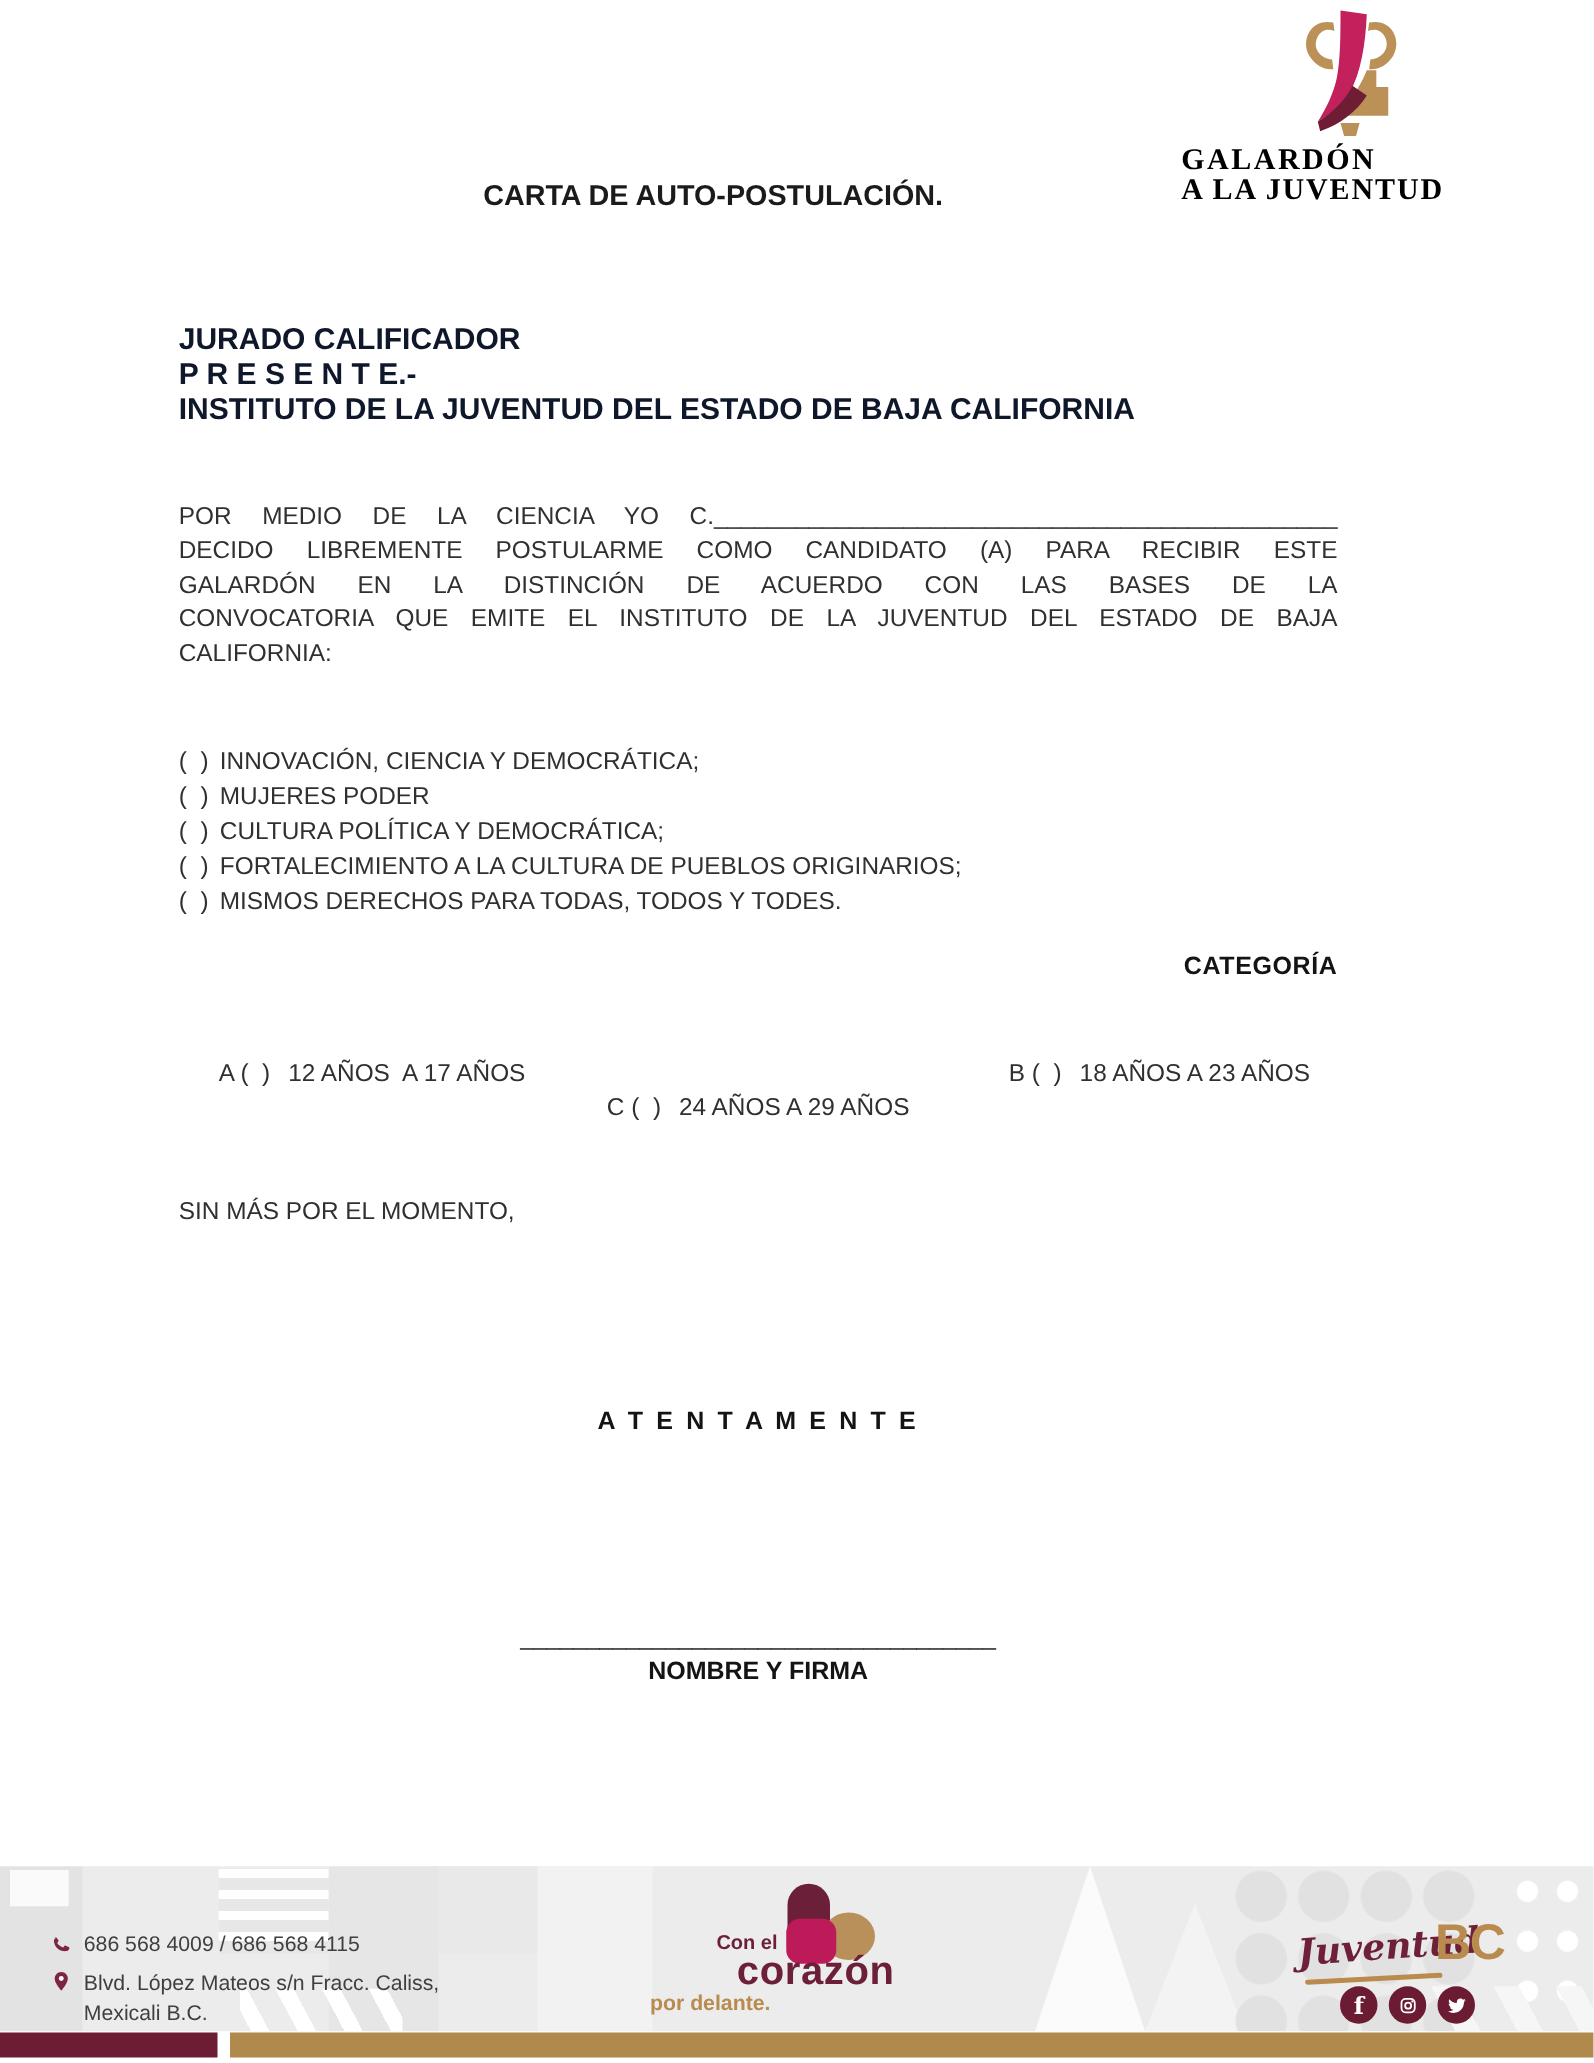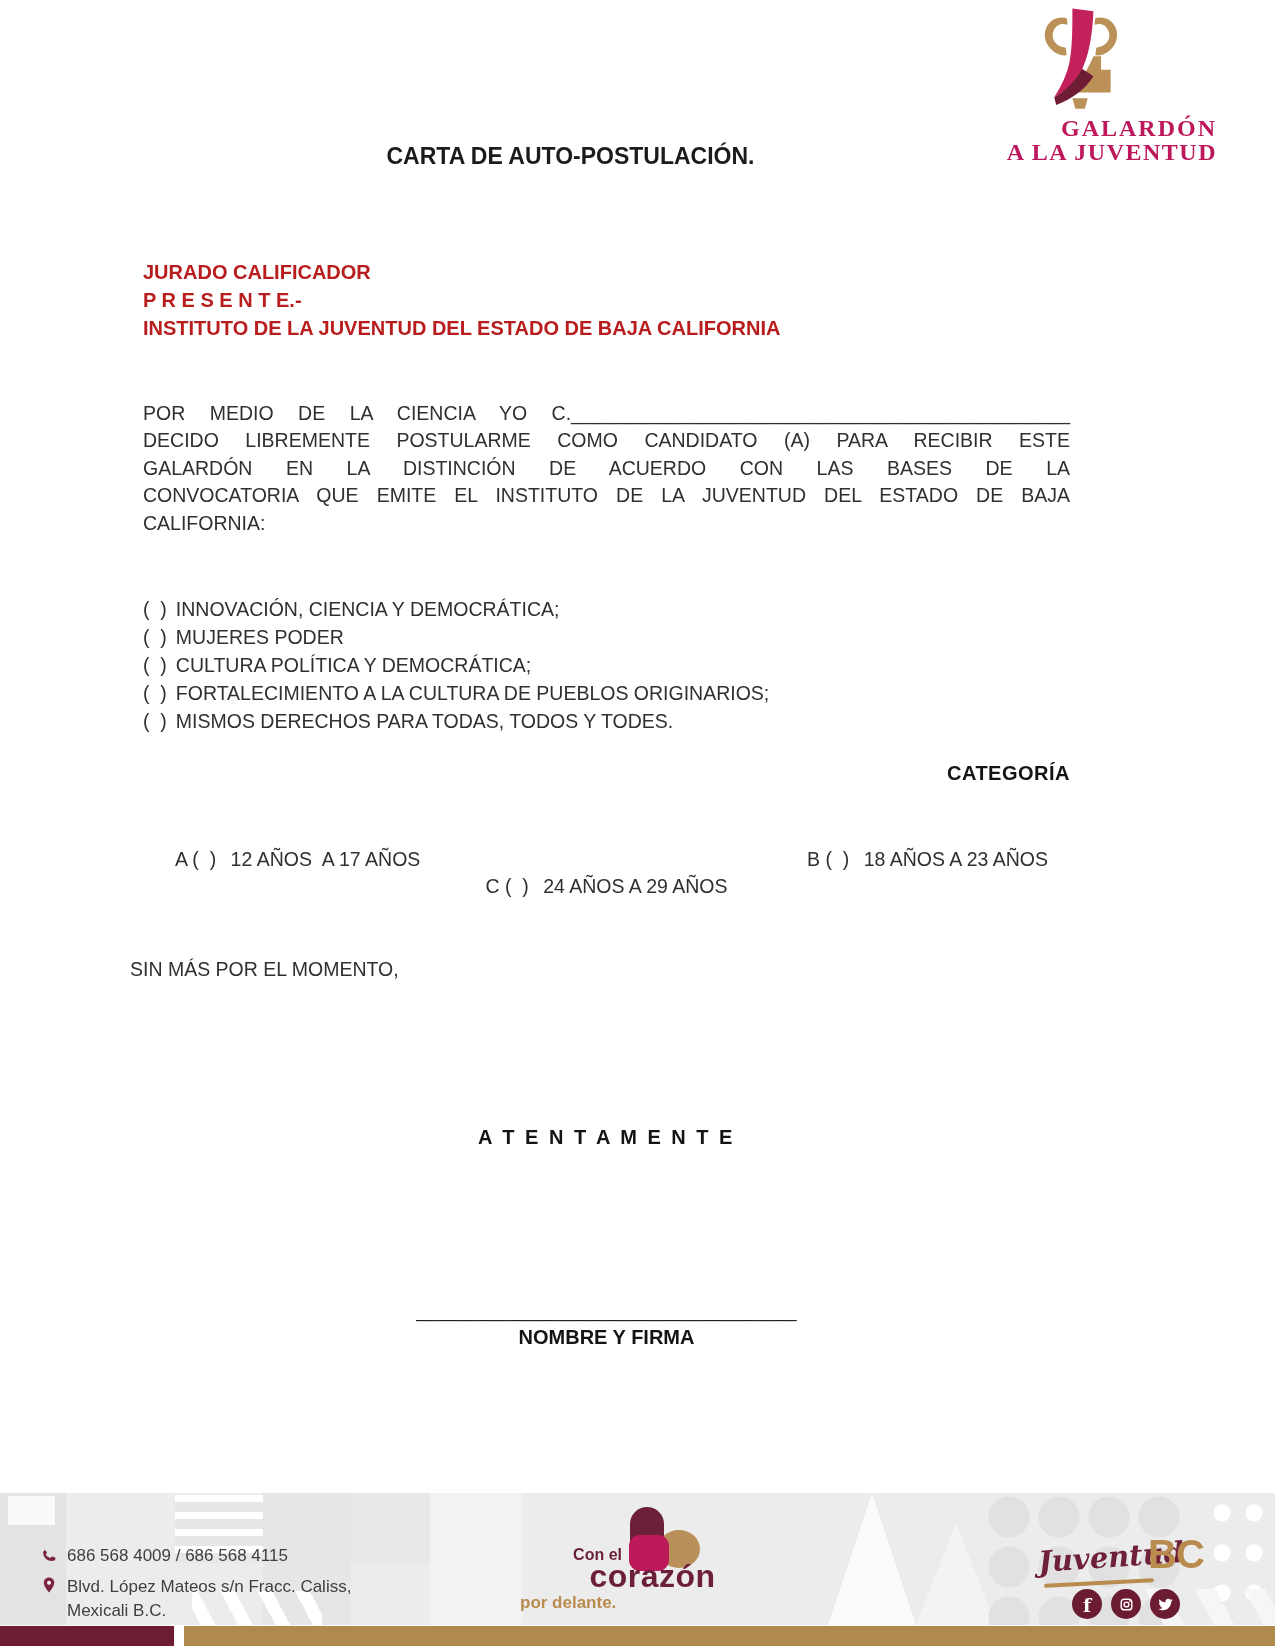--- a/index.html
+++ b/index.html
@@ -1,40 +1,40 @@
 <!DOCTYPE html>
 <html><head>
 <meta charset="utf-8">
 <style>
   html,body{margin:0;padding:0;background:#fff;}
   .page{position:relative;width:1275px;height:1650px;background:#ffffff;overflow:hidden;
         font-family:"Liberation Sans","DejaVu Sans",sans-serif;color:#2e2e2e;}
 
   
-  .logo{position:absolute;top:8px;left:945px;width:272px;text-align:right;color:#be185d;}
+  .logo{position:absolute;top:8px;left:945px;width:272px;text-align:left;color:#000000;}
   .logo svg{display:block;margin:0 auto;width:86px;height:108px;}
   .logo-l1{font-family:"Liberation Serif","DejaVu Serif",serif;font-weight:800;font-size:24px;line-height:1.02;letter-spacing:2px;}
   .logo-l2{font-family:"Liberation Serif","DejaVu Serif",serif;font-weight:800;font-size:24px;line-height:1.05;letter-spacing:1.5px;}
 
   
   .title{position:absolute;top:143px;left:143px;width:927px;box-sizing:border-box;padding-right:72px;
          text-align:center;font-weight:800;font-size:23px;color:#1b1b1b;}
-  .addressee{position:absolute;top:258px;left:143px;font-weight:800;font-size:20px;line-height:28px;color:#b91c1c;}
+  .addressee{position:absolute;top:258px;left:143px;font-weight:800;font-size:24px;line-height:28px;color:#0f172a;}
   .bodytext{position:absolute;top:400px;left:143px;width:927px;font-size:19.5px;line-height:27.4px;font-weight:300;color:#303030;}
   .jline{display:block;text-align:justify;text-align-last:justify;}
   .lline{display:block;text-align:left;}
   .options{position:absolute;top:595px;left:143px;font-size:19.5px;line-height:28px;font-weight:300;color:#303030;}
   .opt{white-space:nowrap;}
   .box{white-space:pre;margin-right:9px;}
   .cat-head{position:absolute;top:762px;left:143px;width:927px;text-align:right;font-weight:800;font-size:20px;letter-spacing:.5px;color:#141414;}
   .cat-row{position:absolute;top:848px;left:143px;width:927px;font-size:19.5px;font-weight:300;color:#303030;}
   .cat-a{position:absolute;left:32px;top:0;white-space:pre;}
   .cat-b{position:absolute;left:664px;top:0;white-space:pre;}
   .cat-c{position:absolute;left:0;top:27px;width:100%;text-align:center;white-space:pre;}
-  .closing{position:absolute;top:958px;left:130px;font-size:19.5px;font-weight:300;color:#303030;}
+  .closing{position:absolute;top:958px;left:143px;font-size:19.5px;font-weight:300;color:#303030;}
   .atent{position:absolute;top:1126px;left:143px;width:927px;text-align:center;font-weight:800;font-size:20px;letter-spacing:2.5px;color:#141414;}
   .signature{position:absolute;top:1300px;left:143px;width:927px;text-align:center;color:#222;}
   .sig-line{display:block;font-size:19px;line-height:22px;letter-spacing:0;}
   .sig-label{display:block;margin-top:4px;font-weight:800;font-size:20px;color:#141414;}
 
   
   .footer-band{position:absolute;left:0;top:1493px;width:1275px;height:132px;background:#ececec;overflow:hidden;}
   .pat{position:absolute;}
   .p1{left:0;top:0;width:66px;height:132px;background:#e3e3e3;}
   .p2{left:8px;top:3px;width:47px;height:29px;background:#fafafa;}

